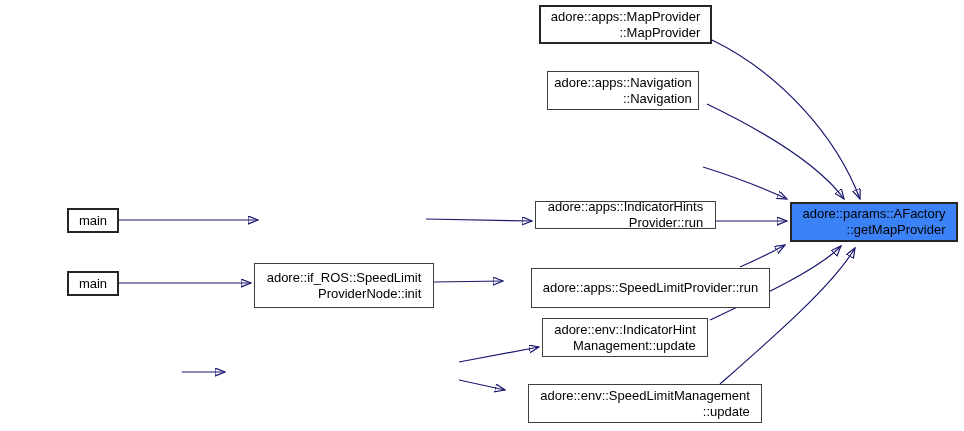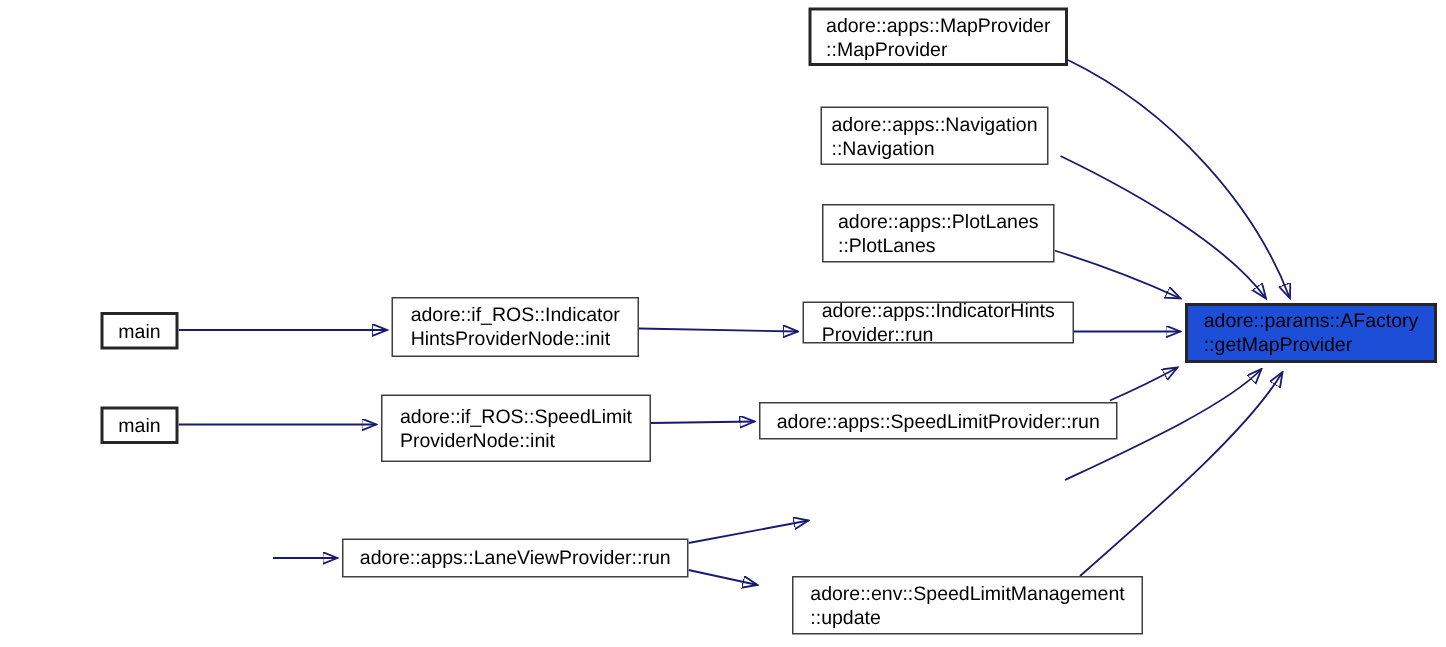--- a/index.html
+++ b/index.html
@@ -21,27 +21,27 @@
     position: absolute;
     box-sizing: border-box;
     background: #ffffff;
     border: 1px solid #3f3f3f;
     color: #000000;
     font-size: 13px;
     line-height: 16px;
     display: flex;
     align-items: center;
     justify-content: center;
-    text-align: left;
+    text-align: right;
     white-space: pre-line;
     cursor: pointer;
   }
   .node.bold { border: 2px solid #262626; }
   .node.focus {
-    background: #1d4ed8;
+    background: #3b82f6;
     border: 2px solid #262626;
     cursor: default;
   }
 </style>
 </head>
 <body>
 
 <div class="stage">
 
   <svg class="edges" width="964" height="431" viewBox="0 0 964 431" xmlns="http://www.w3.org/2000/svg">
@@ -65,41 +65,38 @@
     <path d="M707,104 C765,132 820,166 844,199" marker-end="url(#arrow)"></path>
     <path d="M703,167 Q748,181 787,199" marker-end="url(#arrow)"></path>
   </svg>
 
   <div class="node bold" style="left:539px; top:5px; width:173px; height:39px">adore::apps::MapProvider
 ::MapProvider</div>
 
   <div class="node" style="left:547px; top:71px; width:152px; height:39px">adore::apps::Navigation
 ::Navigation</div>
 
-  <div class="node" style="left:548px; top:136px; width:155px; height:39px">adore::apps::PlotLanes
-::PlotLanes</div>
 
   <div class="node bold" style="left:67px; top:208px; width:52px; height:25px">main</div>
 
-  <div class="node" style="left:261px; top:198px; width:165px; height:40px">adore::if_ROS::Indicator
-HintsProviderNode::init</div>
 
   <div class="node" style="left:535px; top:201px; width:181px; height:28px">adore::apps::IndicatorHints
 Provider::run</div>
 
   <div class="node focus" style="left:790px; top:202px; width:168px; height:40px">adore::params::AFactory
 ::getMapProvider</div>
 
   <div class="node bold" style="left:67px; top:271px; width:52px; height:25px">main</div>
 
   <div class="node" style="left:254px; top:263px; width:180px; height:45px">adore::if_ROS::SpeedLimit
 ProviderNode::init</div>
 
-  <div class="node" style="left:506px; top:268px; width:239px; height:25px">adore::apps::SpeedLimitProvider::run</div>
+  <div class="node" style="left:531px; top:268px; width:239px; height:40px">adore::apps::SpeedLimitProvider::run</div>
+
+  <div class="node" style="left:542px; top:318px; width:166px; height:39px">adore::env::IndicatorHint
+Management::update</div>
 
 
-
-  <div class="node" style="left:228px; top:359px; width:231px; height:26px">adore::apps::LaneViewProvider::run</div>
 
   <div class="node" style="left:528px; top:384px; width:234px; height:39px">adore::env::SpeedLimitManagement
 ::update</div>
 
 </div>
 
 </body></html>

